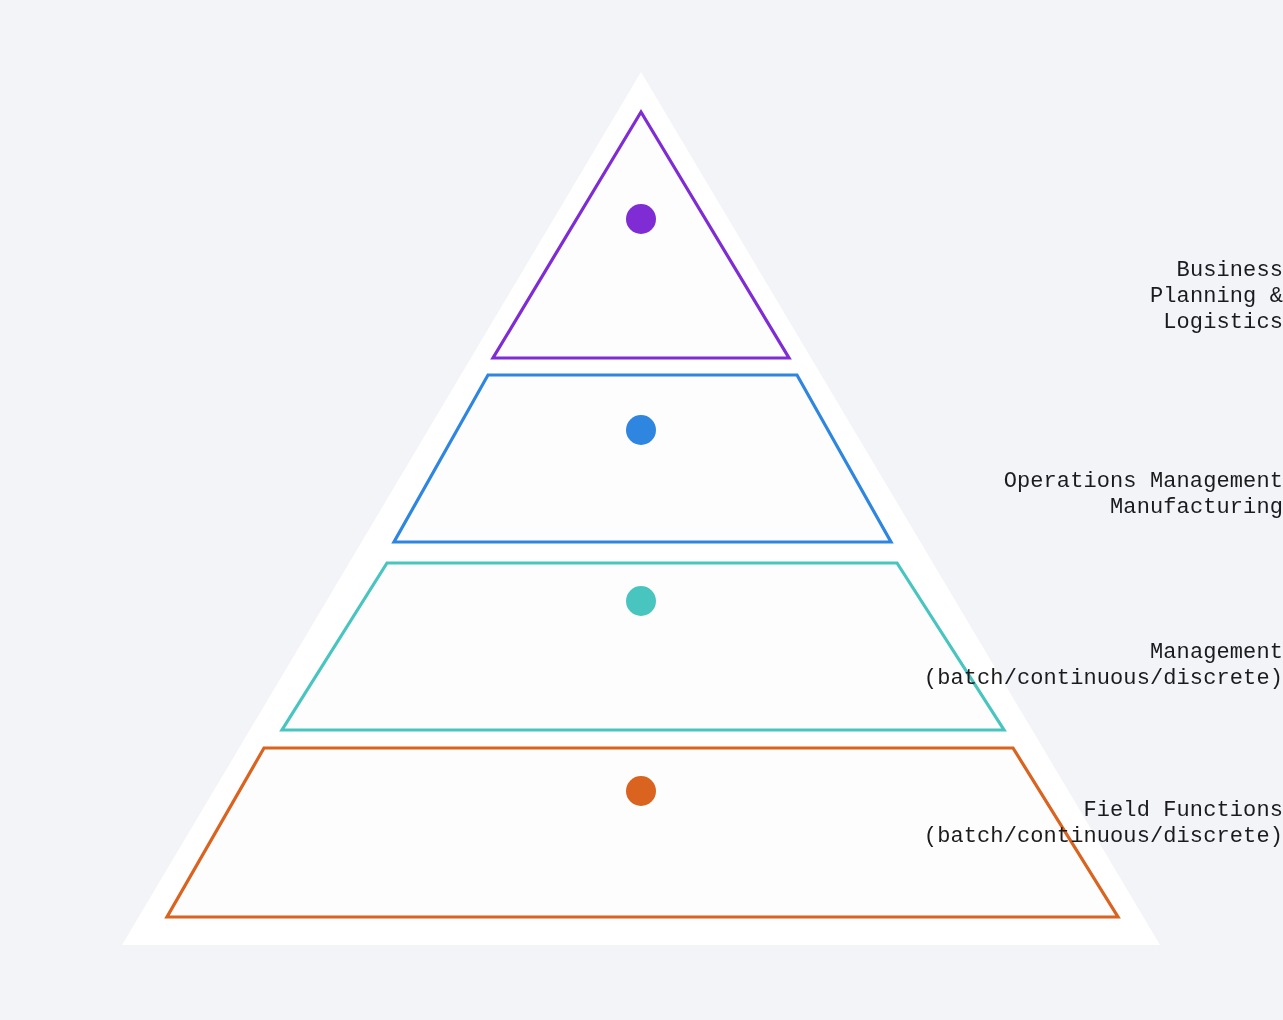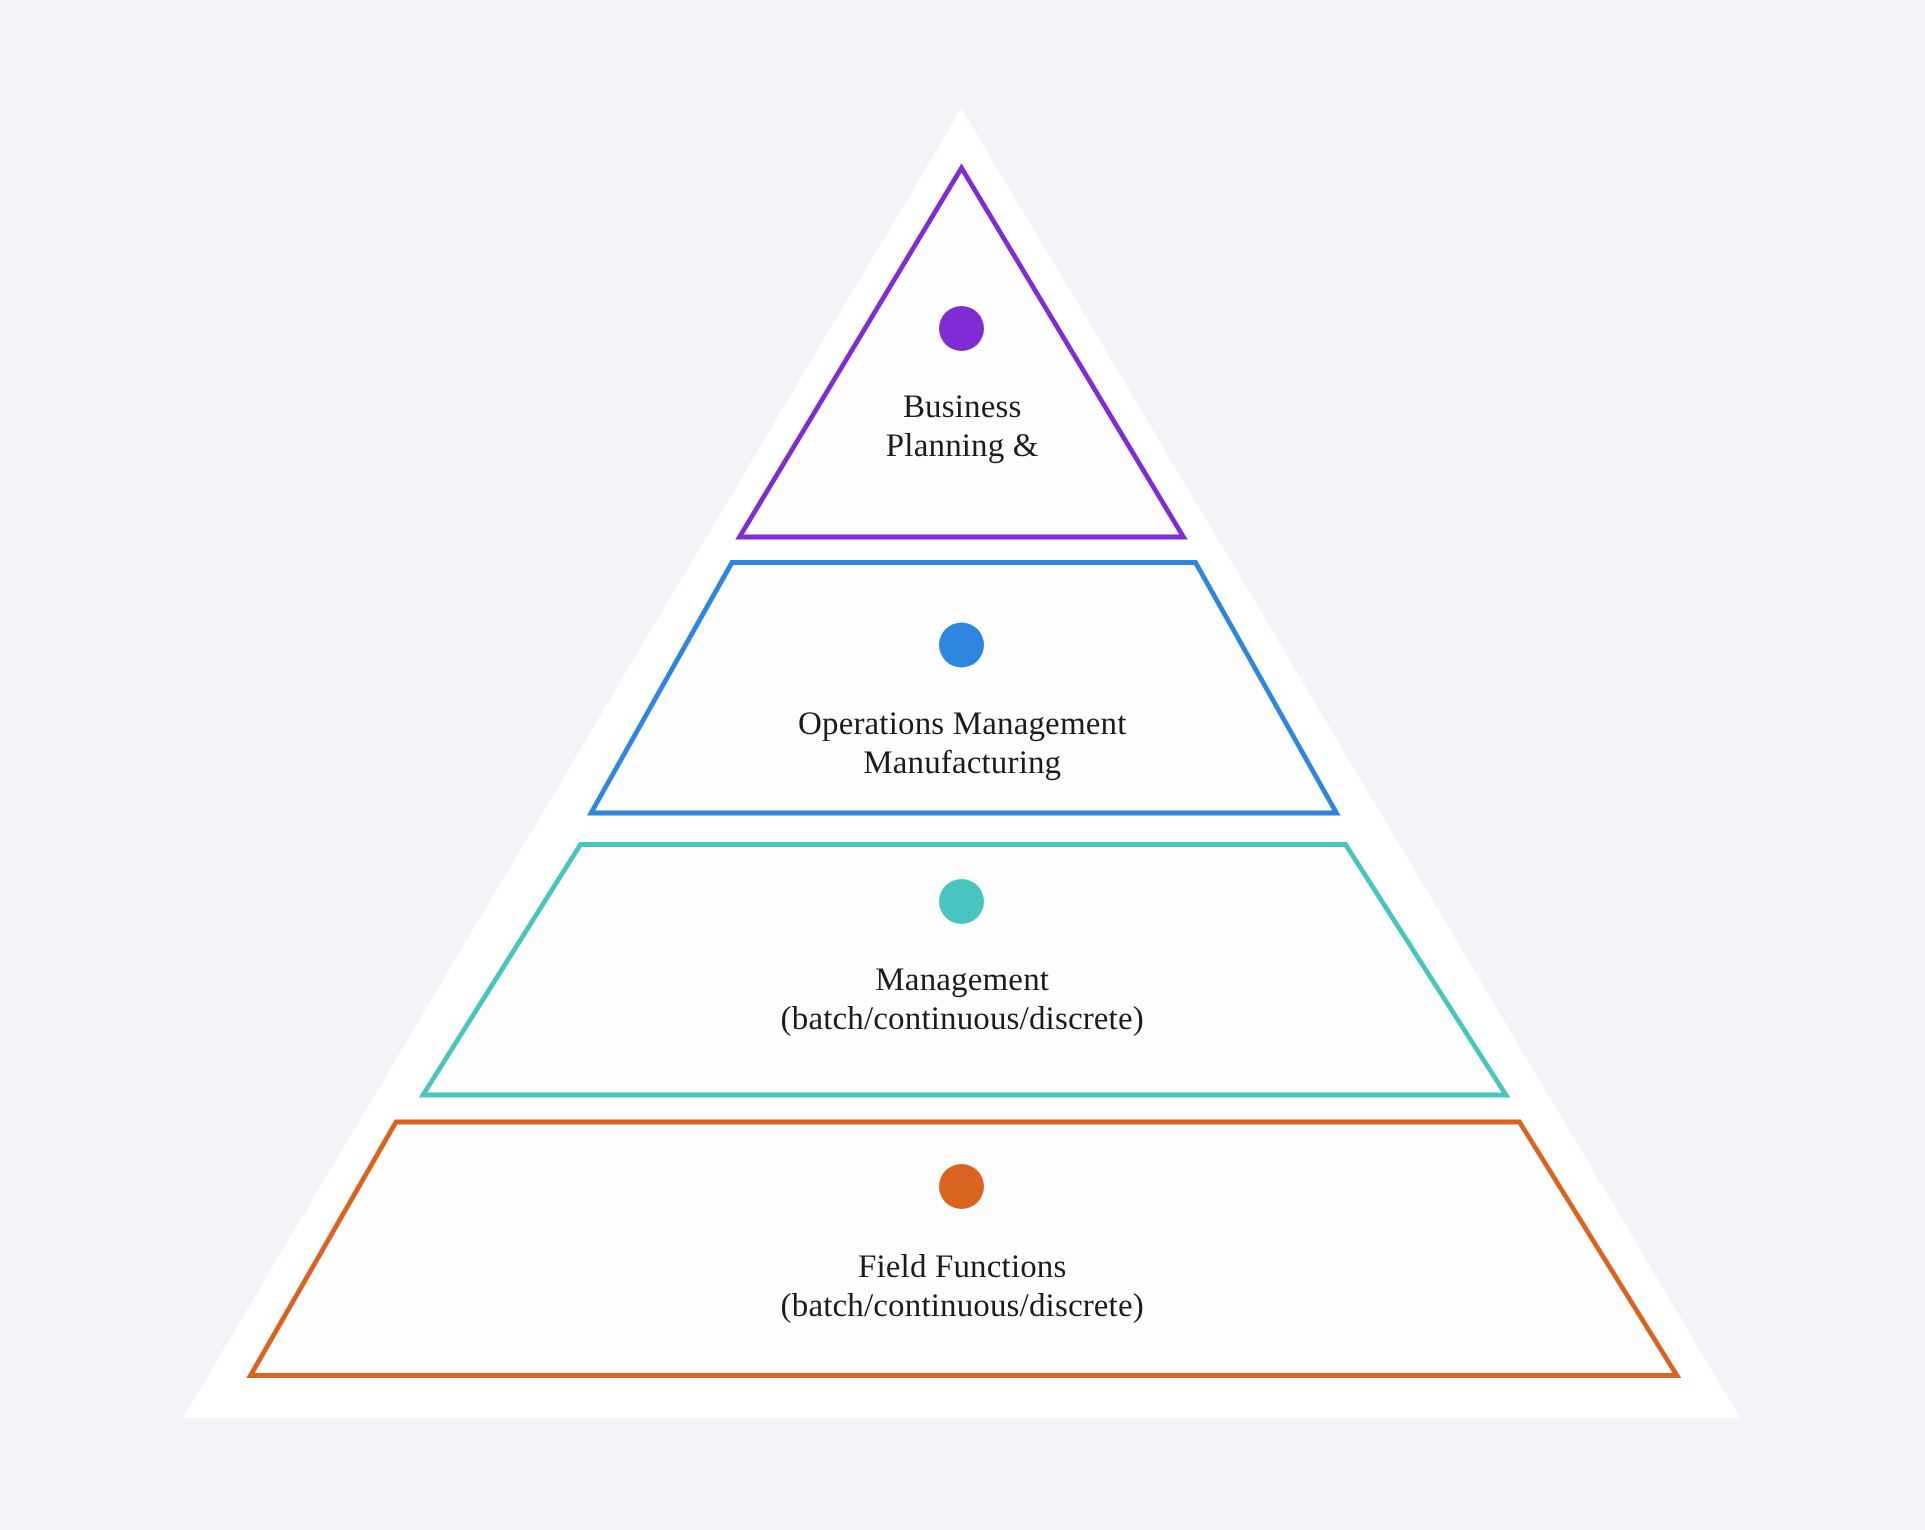--- a/index.html
+++ b/index.html
@@ -21,23 +21,23 @@
   #pyramid-svg {
     position: absolute;
     top: 0;
     left: 0;
     width: 1283px;
     height: 1020px;
     display: block;
   }
   .tier-text {
     position: absolute;
-    text-align: center;
+    text-align: right;
     color: #1b1b1d;
-    font-family: Liberation Serif, serif;
+    font-family: Liberation Mono, monospace;
     font-size: 22px;
     line-height: 26px;
     letter-spacing: 0.1px;
     white-space: nowrap;
     user-select: none;
   }
   .tier-text .line {
     display: block;
   }
   #tier-text-business {
@@ -51,21 +51,21 @@
     top: 469px;
   }
   #tier-text-automation {
     left: 0;
     right: 0;
     top: 640px;
   }
   #tier-text-field {
     left: 0;
     right: 0;
-    top: 831px;
+    top: 798px;
   }
 </style>
 </head>
 <body>
 
 <div id="diagram-root">
 
   <svg id="pyramid-svg" viewBox="0 0 1283 1020">
 
     <polygon points="641,72 1160,945 122,945" fill="#ffffff"></polygon>
@@ -88,20 +88,21 @@
     <g>
       <polygon points="264,748 1013,748 1118,917 167,917" fill="#fdfdfe" stroke="#d9631f" stroke-width="3.2" stroke-linejoin="miter"></polygon>
       <circle cx="641" cy="791" r="15" fill="#d9631f"></circle>
     </g>
 
   </svg>
 
   <div class="tier-text" id="tier-text-business">
     <span class="line">Business</span>
     <span class="line">Planning &amp;</span>
+    <span class="line">Logistics</span>
   </div>
 
   <div class="tier-text" id="tier-text-mom">
     <span class="line">Operations Management</span>
     <span class="line">Manufacturing</span>
   </div>
 
   <div class="tier-text" id="tier-text-automation">
     <span class="line">Management</span>
     <span class="line">(batch/continuous/discrete)</span>

